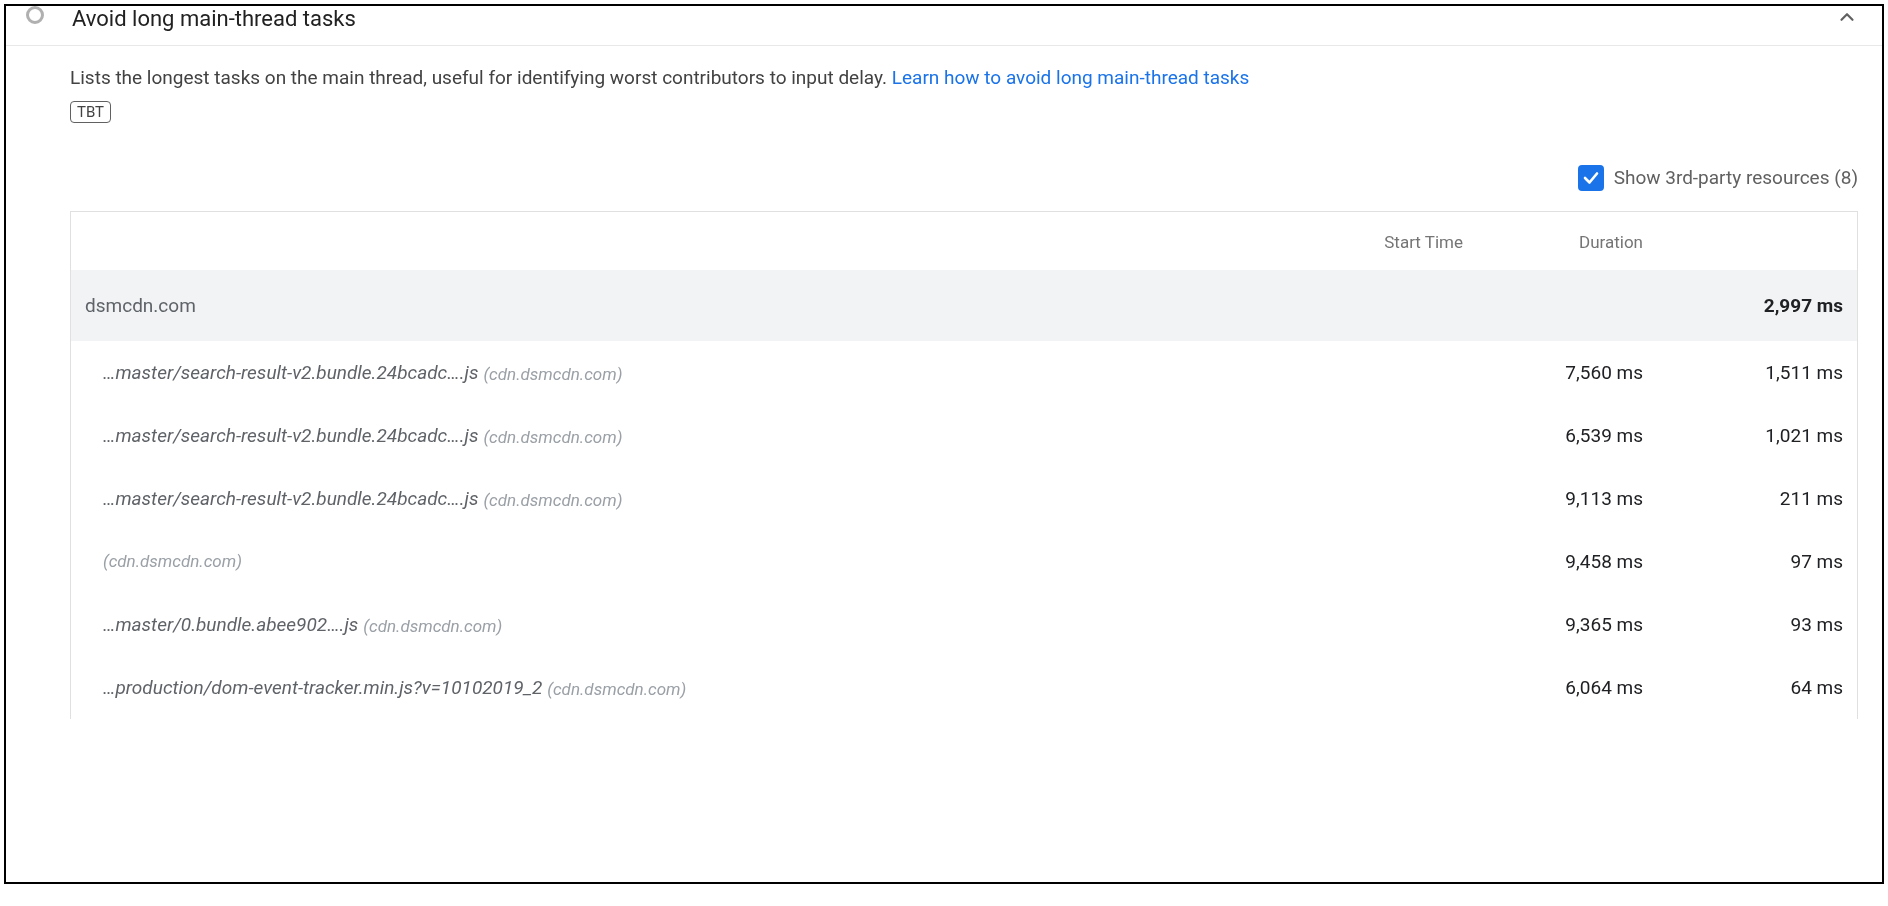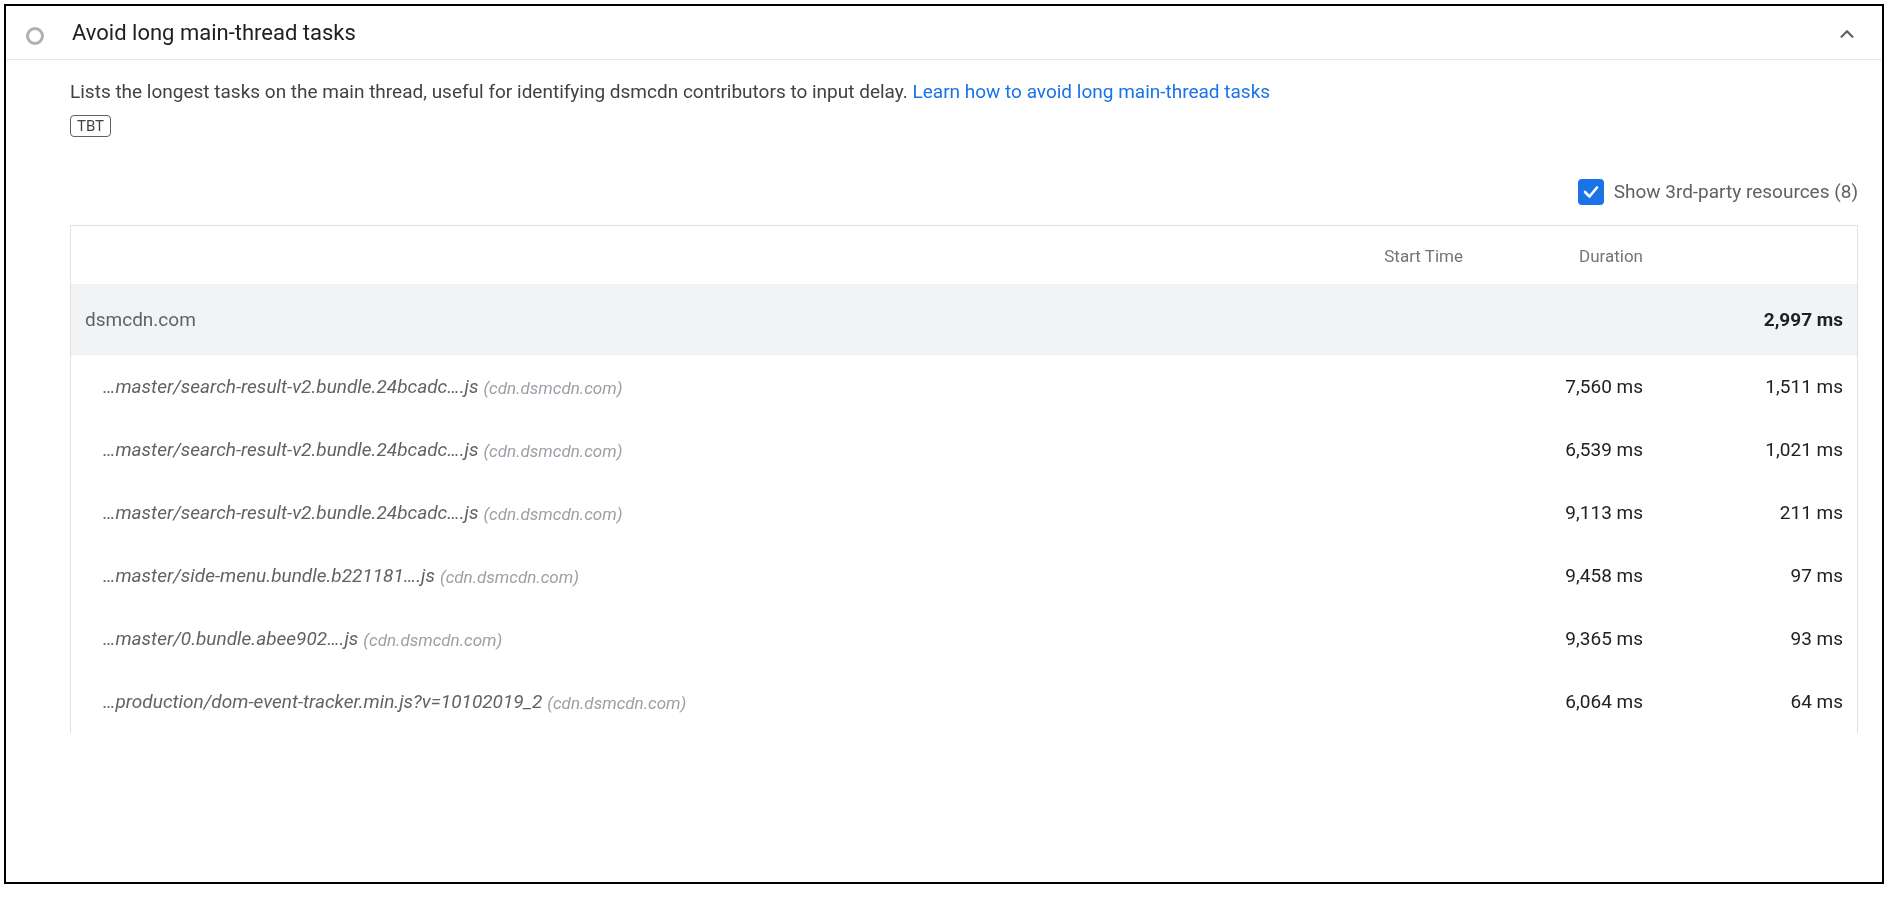--- a/index.html
+++ b/index.html
@@ -13,22 +13,22 @@
   }
   .panel {
     border:2px solid #000;
     width:100%;
     min-height:880px;
   }
 
   
   .header {
     display:flex;
-    align-items:flex-end;
-    padding:14px 24px 14px 20px;
+    align-items:flex-start;
+    padding:0 24px 14px 20px;
     border-bottom:1px solid #e8e8e8;
     cursor:pointer;
   }
   .status-circle {
     width:18px; height:18px;
     border:3px solid #b0b0b0;
     border-radius:50%;
     flex:0 0 auto;
     margin-right:28px;
   }
@@ -136,21 +136,21 @@
     <span class="chev">
       <svg width="22" height="22" viewBox="0 0 24 24" fill="none" stroke="#616161" stroke-width="2.4" stroke-linecap="round" stroke-linejoin="round">
           <polyline points="6 15 12 9 18 15"></polyline>
         </svg>
     </span>
   </div>
 
   <div class="body">
 
     <div class="desc">
-      <span>Lists the longest tasks on the main thread, useful for identifying dsmcdn contributors to input delay. </span><a>Learn how to avoid long main-thread tasks</a>
+      <span>Lists the longest tasks on the main thread, useful for identifying worst contributors to input delay. </span><a>Learn how to avoid long main-thread tasks</a>
     </div>
     <span class="tbt-badge">TBT</span>
 
     <div class="thirdparty-row">
       <span class="cb">
         <svg width="18" height="18" viewBox="0 0 24 24" fill="none" stroke="#fff" stroke-width="3.5" stroke-linecap="round" stroke-linejoin="round">
             <polyline points="4 12 10 18 20 6"></polyline>
           </svg>
       </span>
       <span class="tp-label">Show 3rd-party resources (8)</span>
@@ -189,21 +189,20 @@
           <div class="row data-row alt">
             <div class="url-cell">
               <span class="url-path">…master/search-result-v2.bundle.24bcadc….js</span>
               <span class="url-host">(cdn.dsmcdn.com)</span>
             </div>
             <div class="num">9,113 ms</div>
             <div class="num">211 ms</div>
           </div>
           <div class="row data-row">
             <div class="url-cell">
-              <span class="url-path">…master/side-menu.bundle.b221181….js</span>
               <span class="url-host">(cdn.dsmcdn.com)</span>
             </div>
             <div class="num">9,458 ms</div>
             <div class="num">97 ms</div>
           </div>
           <div class="row data-row">
             <div class="url-cell">
               <span class="url-path">…master/0.bundle.abee902….js</span>
               <span class="url-host">(cdn.dsmcdn.com)</span>
             </div>

